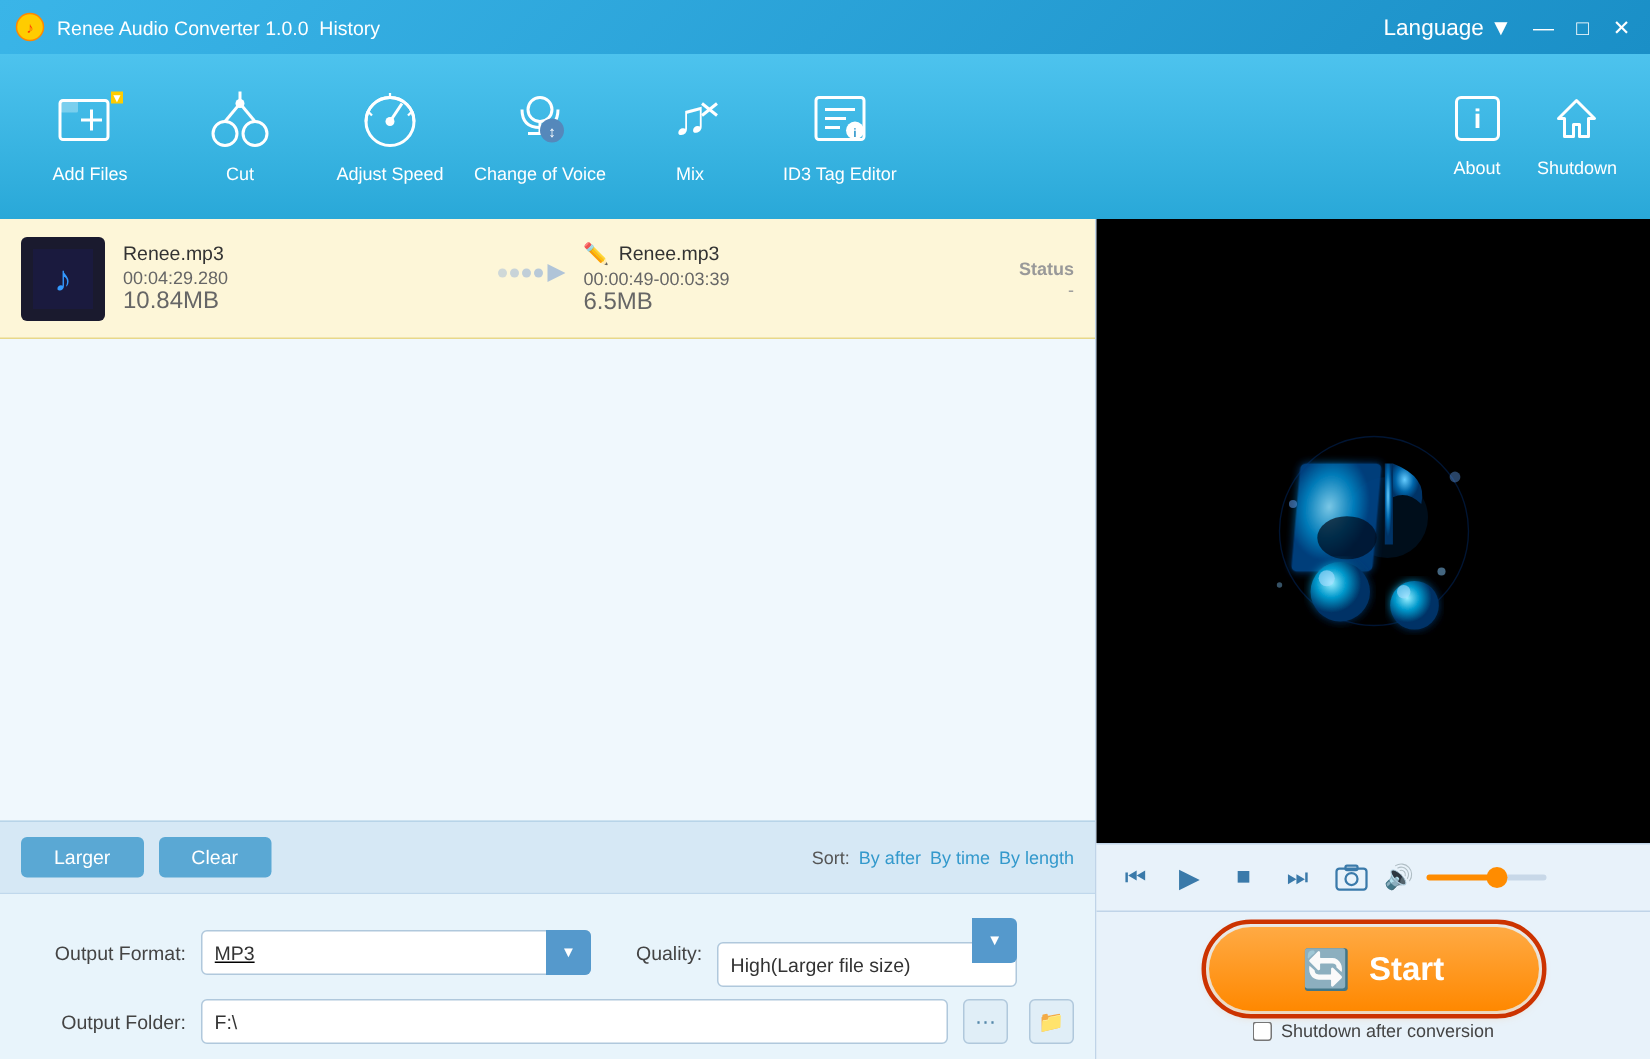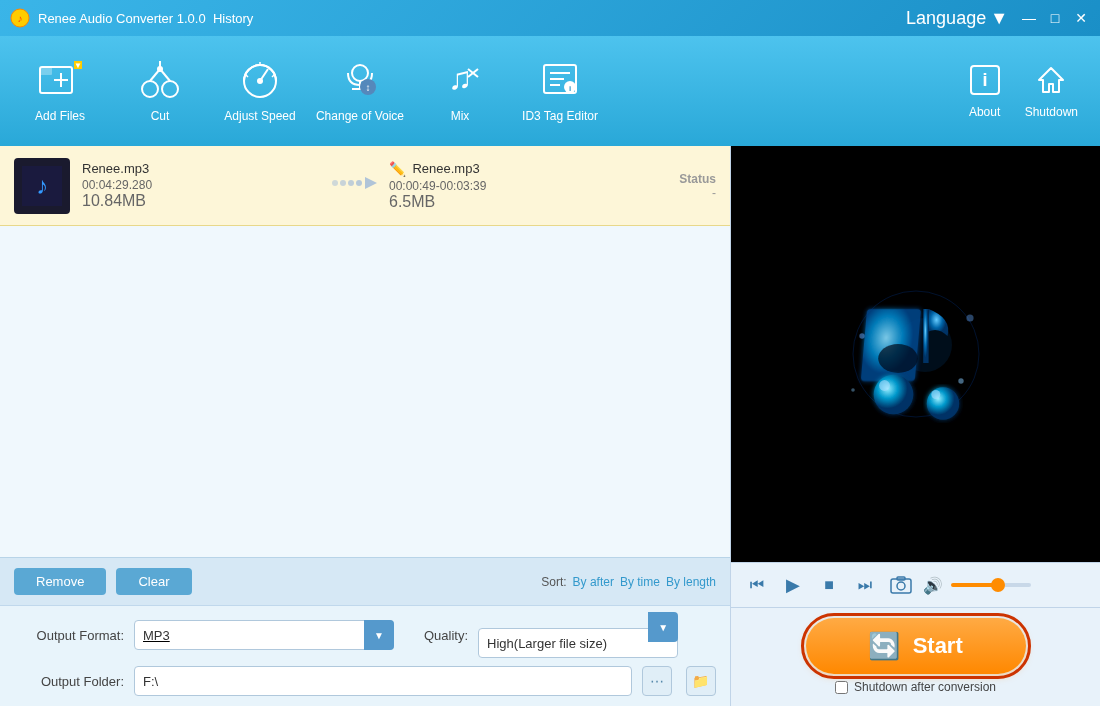--- a/index.html
+++ b/index.html
@@ -14,21 +14,21 @@
       padding: 0 10px;
       color: white;
     }
     .title-bar-logo { width: 20px; height: 20px; margin-right: 8px; }
     .title-bar-text { font-size: 13px; font-weight: 500; flex: 1; }
     .title-bar-controls { display: flex; gap: 8px; }
     .title-bar-btn {
       width: 18px; height: 18px; display: flex; align-items: center; justify-content: center;
       color: white; font-size: 14px; cursor: pointer; background: none; border: none;
     }
-    .title-bar-lang { display: flex; align-items: center; gap: 4px; font-size: 18px; margin-right: 12px; cursor: pointer; }
+    .title-bar-lang { display: flex; align-items: center; gap: 4px; font-size: 15px; margin-right: 12px; cursor: pointer; }
 
     
     .toolbar {
       background: linear-gradient(180deg, #4dc3ee 0%, #29a8d8 100%);
       height: 110px;
       display: flex;
       align-items: center;
       padding: 0 10px;
     }
     .toolbar-item {
@@ -106,21 +106,21 @@
     }
     .btn-remove { background: #5aa8d4; color: white; }
     .btn-clear { background: #5aa8d4; color: white; }
     .sort-controls { display: flex; align-items: center; gap: 6px; margin-left: auto; }
     .sort-label { color: #555; font-size: 12px; }
     .sort-btn { color: #3399cc; font-size: 12px; cursor: pointer; background: none; border: none; }
 
     
     .settings-row {
       background: #e8f4fb;
-      padding: 6px 14px 10px;
+      padding: 16px 14px 10px;
       border-top: 1px solid #c0d8ec;
     }
     .settings-line { display: flex; align-items: center; gap: 10px; margin-bottom: 8px; }
     .settings-line:last-child { margin-bottom: 0; }
     .settings-label { width: 110px; text-align: right; color: #444; font-size: 13px; font-weight: 500; }
     .quality-label { color: #444; font-size: 13px; font-weight: 500; }
     .folder-input {
       flex: 1; height: 30px; border: 1px solid #b0c8dc; border-radius: 4px;
       padding: 0 8px; font-size: 13px; color: #333; background: white;
     }
@@ -391,21 +391,21 @@
         </div>
 
         <div class="file-status">
           <div class="file-status-label">Status</div>
           <div class="file-status-value">-</div>
         </div>
       </div>
     </div>
 
     <div class="bottom-controls">
-      <button class="btn-remove">Remove</button>
+      <button class="btn-remove">Larger</button>
       <button class="btn-clear">Clear</button>
       <div class="sort-controls">
         <span class="sort-label">Sort:</span>
         <button class="sort-btn">By after</button>
         <button class="sort-btn">By time</button>
         <button class="sort-btn">By length</button>
       </div>
     </div>
 
     <div class="settings-row">

